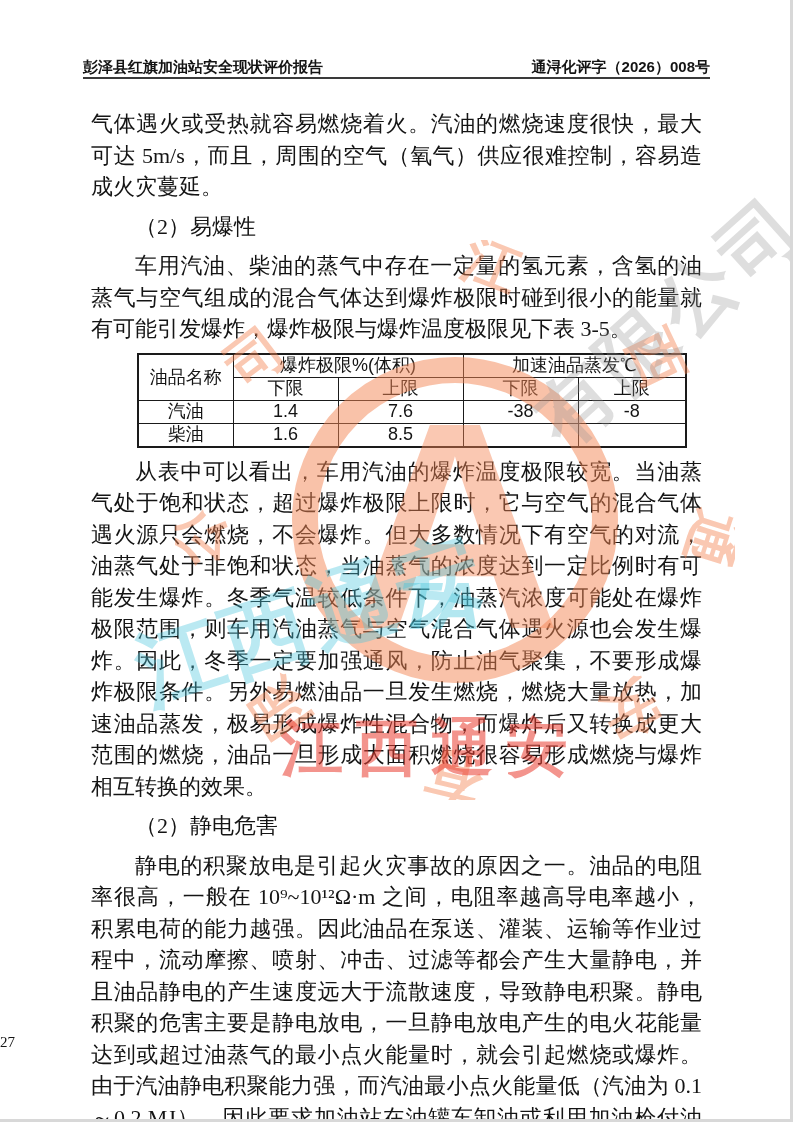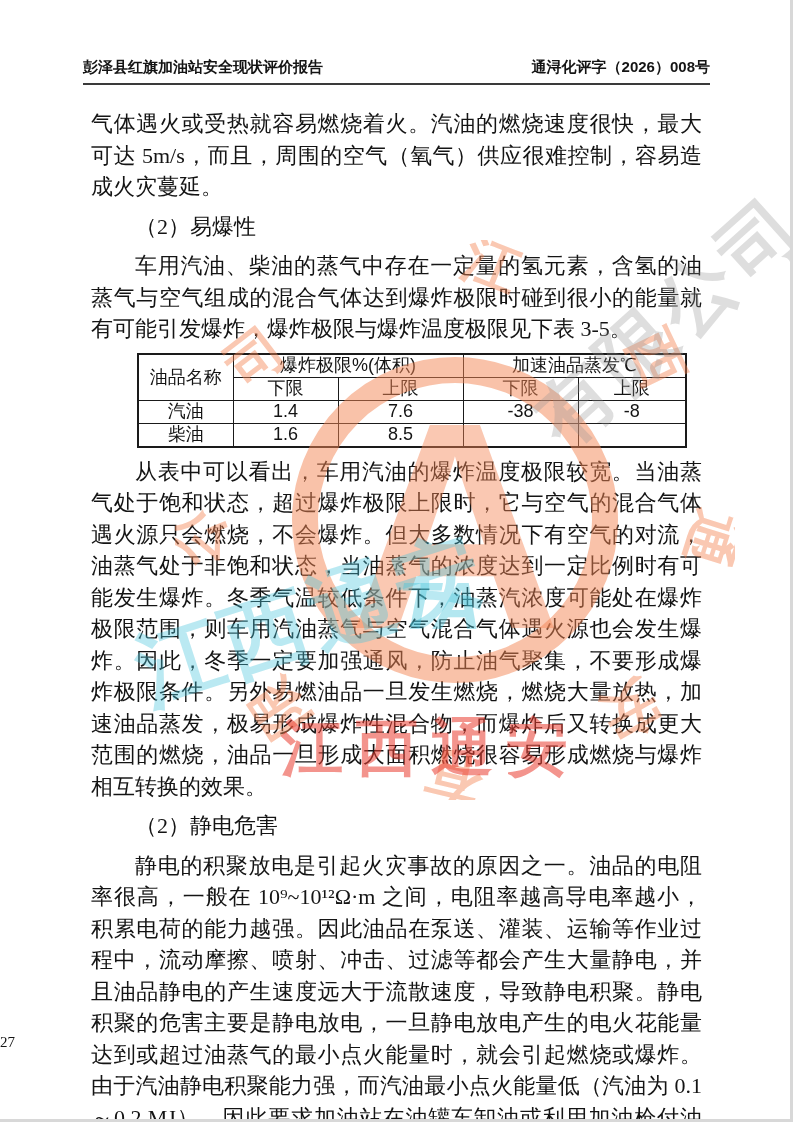--- a/index.html
+++ b/index.html
@@ -13,21 +13,21 @@
     overflow:hidden;
     font-family:"Liberation Serif", serif;
     color:#141414;
   }
   
   .header{
     position:absolute;left:83px;top:57px;width:627px;
     display:flex;justify-content:space-between;align-items:flex-end;
     font-family:"Liberation Sans", sans-serif;
     font-weight:bold;font-size:15px;line-height:20px;
-    padding-bottom:6px;border-bottom:2px solid #3a3a3a;
+    border-bottom:2px solid #3a3a3a;
     z-index:2;
   }
   
   .content{
     position:absolute;left:83px;top:100px;width:627px;
     font-size:22px;line-height:31.5px;text-align:justify;
     z-index:1;
   }
   .content p{margin:8px;text-indent:2em;}
   .content p.noindent{text-indent:0;}

